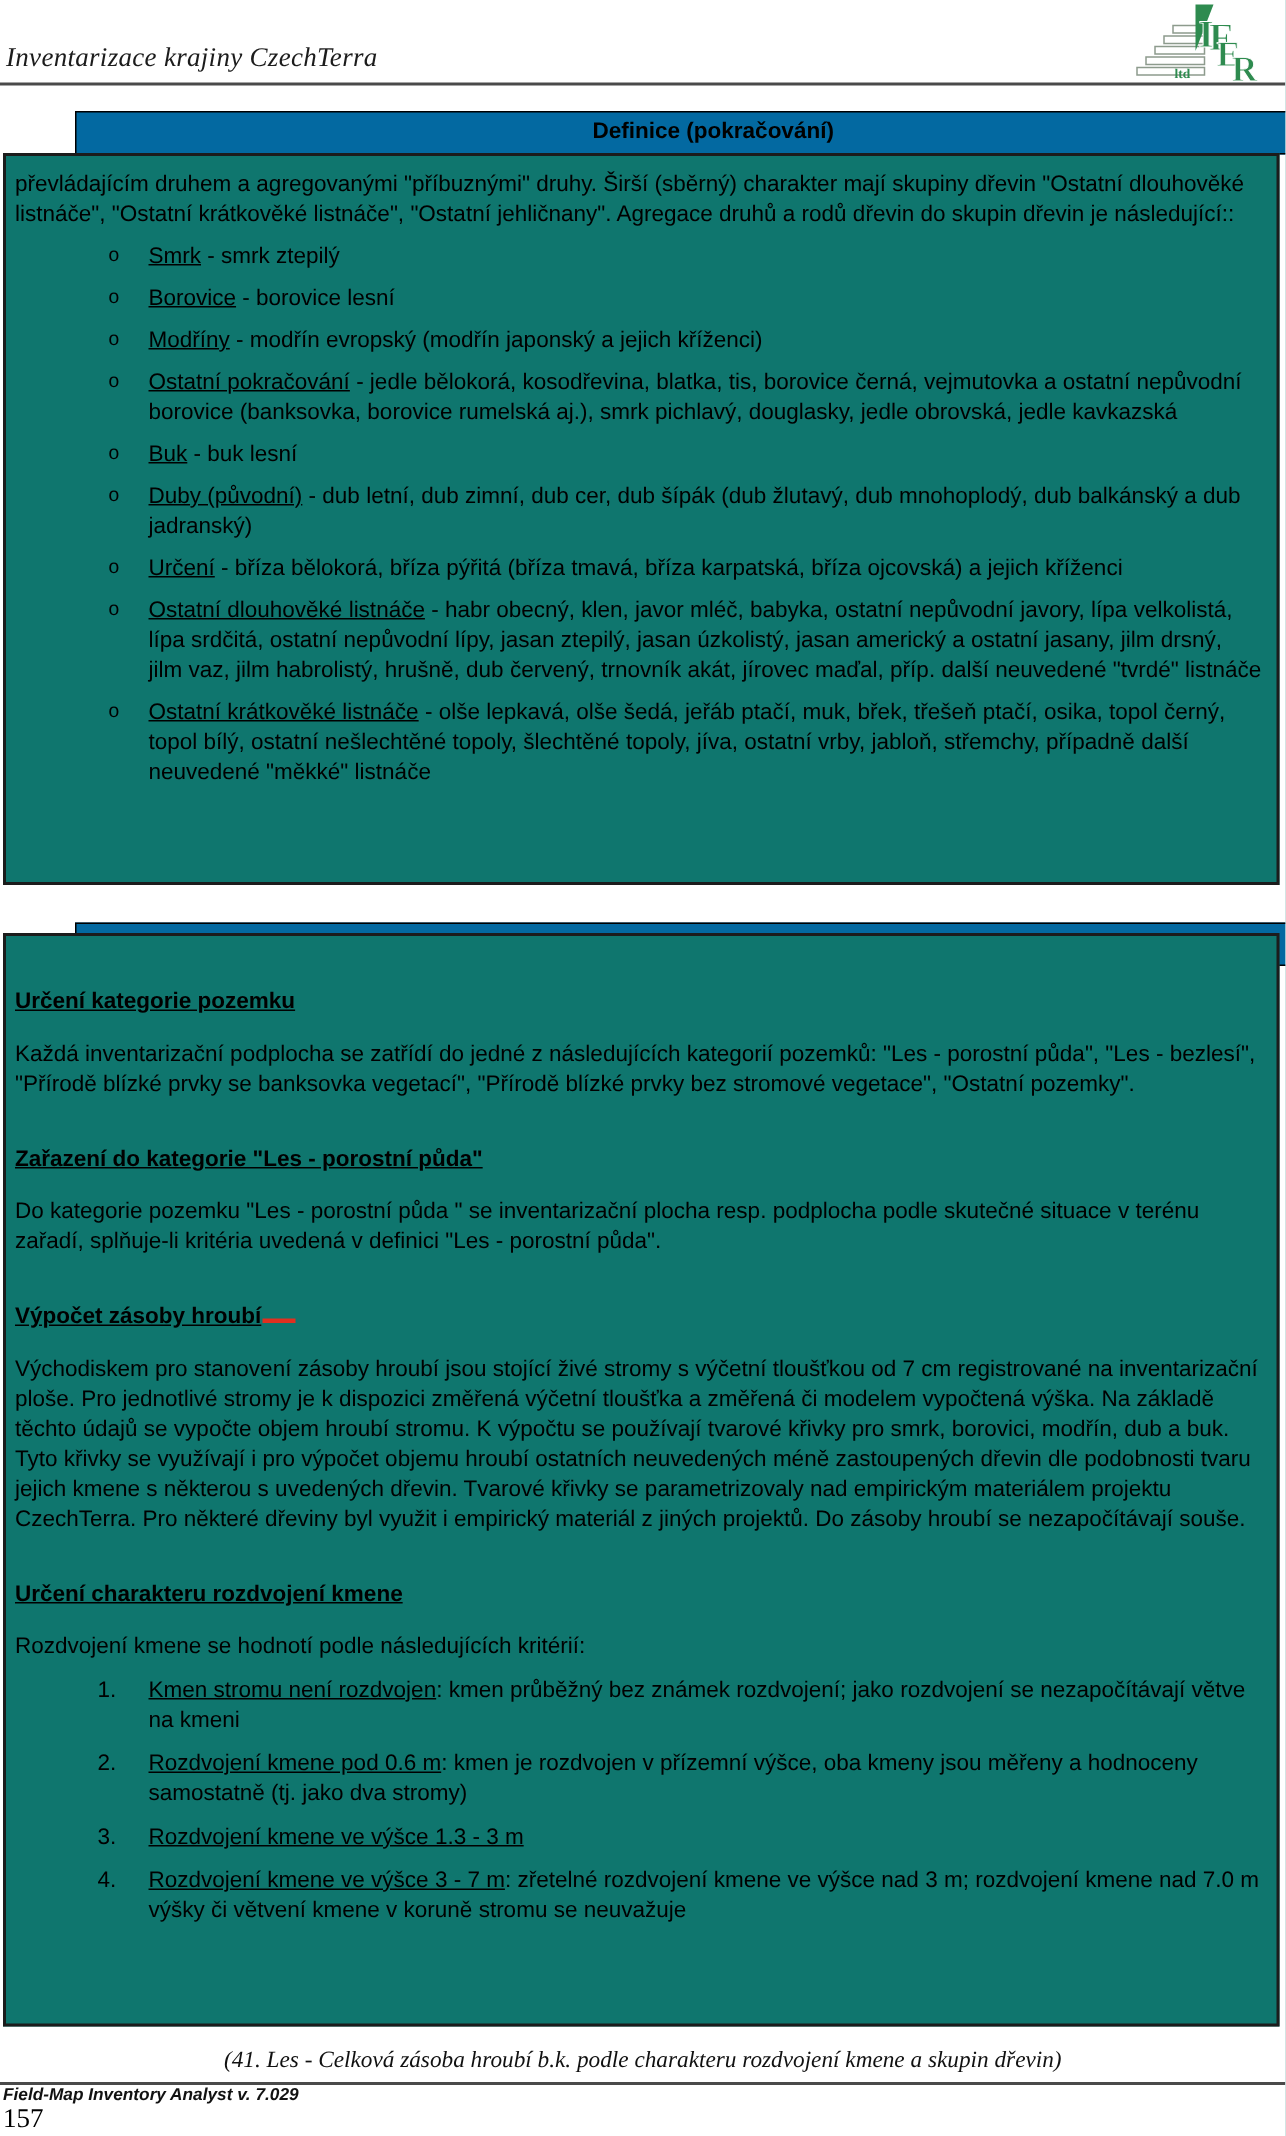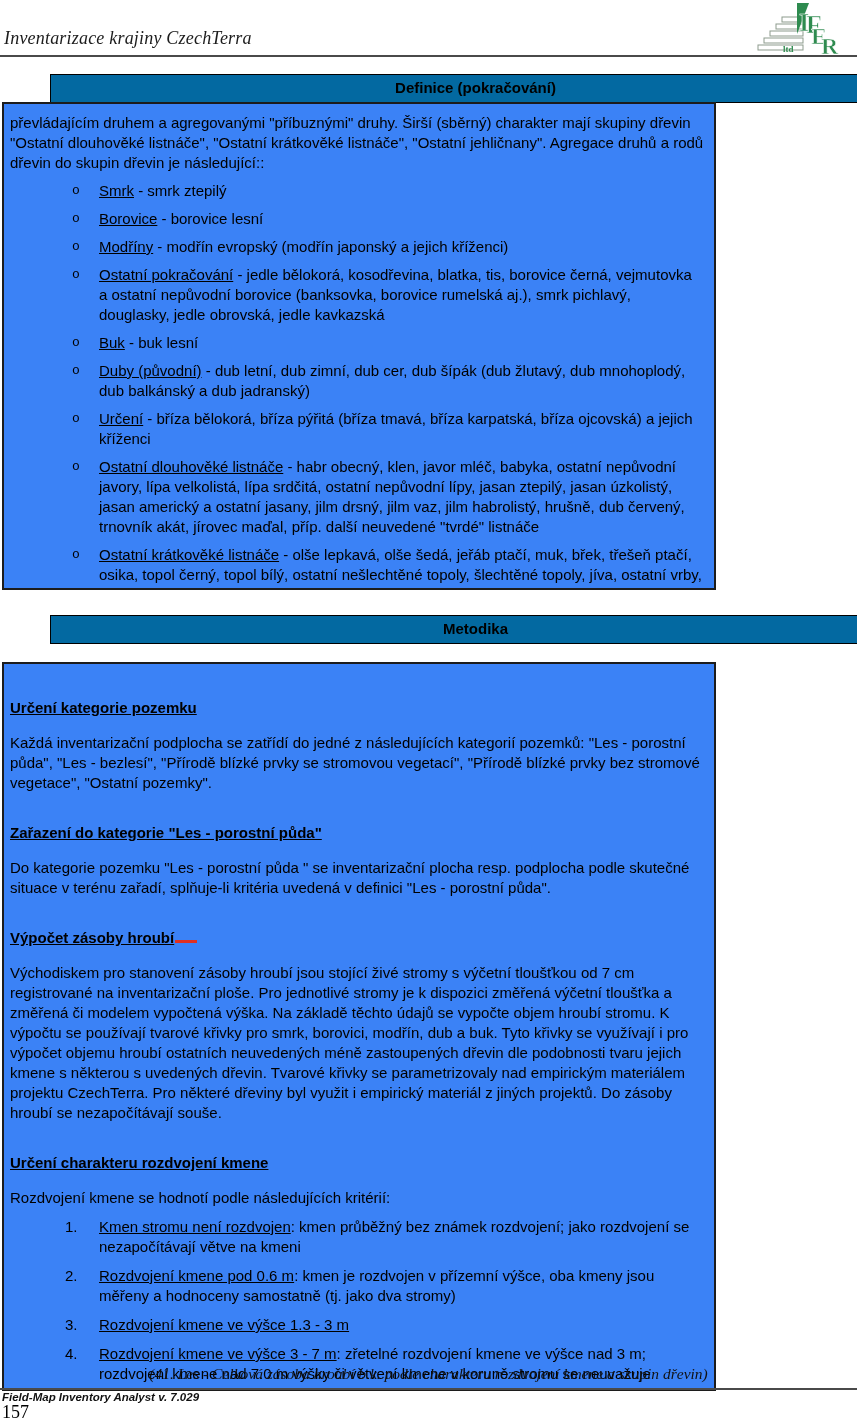--- a/index.html
+++ b/index.html
@@ -14,24 +14,24 @@
   .logo { position: absolute; top: 2px; right: 18px; width: 88px; height: 56px; }
 
   
   .bar { position: absolute; left: 2px; width: 851px; height: 29px; background: #0369a1;
          border: 1px solid #000; text-align: center; font-weight: bold; font-size: 15px;
          line-height: 26px; color: #000; margin-left: 48px; }
   .bar-definice { top: 74px; }
   .bar-metodika { top: 615px; }
 
   
-  .box { position: absolute; left: 2px; width: 714px; border: 2px solid #1c1c1c; background: #3b82f6;
+  .box { position: absolute; left: 2px; width: 851px; border: 2px solid #1c1c1c; background: #0f766e;
          overflow: hidden; font-size: 15px; line-height: 20px; }
   .box-definice { top: 102px; height: 488px; padding: 9px 8px 0 6px; }
-  .box-metodika { top: 662px; height: 729px; padding: 34px 8px 0 6px; }
+  .box-metodika { top: 622px; height: 729px; padding: 34px 8px 0 6px; }
 
   .intro { margin: 0; }
   ul.bullets { list-style: none; margin-top: 4px; }
   ul.bullets li { position: relative; padding-left: 89px; padding-right: 2px; margin-top: 8px; }
   ul.bullets .marker { position: absolute; left: 62px; top: 0; font-family: "Liberation Mono", monospace;
                        font-size: 13px; }
   .lead { text-decoration: underline; }
 
   .sub-h { font-weight: bold; margin: 0 0 15px; }
   .sub-h .lead { text-decoration: underline; }
@@ -90,21 +90,21 @@
       <li><span class="marker">o</span><span class="lead">Určení</span><span> - bříza bělokorá, bříza pýřitá (bříza tmavá, bříza karpatská, bříza ojcovská) a jejich kříženci</span></li>
       <li><span class="marker">o</span><span class="lead">Ostatní dlouhověké listnáče</span><span> - habr obecný, klen, javor mléč, babyka, ostatní nepůvodní javory, lípa velkolistá, lípa srdčitá, ostatní nepůvodní lípy, jasan ztepilý, jasan úzkolistý, jasan americký a ostatní jasany, jilm drsný, jilm vaz, jilm habrolistý, hrušně, dub červený, trnovník akát, jírovec maďal, příp. další neuvedené "tvrdé" listnáče</span></li>
       <li><span class="marker">o</span><span class="lead">Ostatní krátkověké listnáče</span><span> - olše lepkavá, olše šedá, jeřáb ptačí, muk, břek, třešeň ptačí, osika, topol černý, topol bílý, ostatní nešlechtěné topoly, šlechtěné topoly, jíva, ostatní vrby, jabloň, střemchy, případně další neuvedené "měkké" listnáče</span></li>
     </ul>
   </div>
 
   <div class="bar bar-metodika">Metodika</div>
   <div class="box box-metodika">
 
     <div class="sub-h"><span class="lead">Určení kategorie pozemku</span></div>
-    <p class="sub-p">Každá inventarizační podplocha se zatřídí do jedné z následujících kategorií pozemků: "Les - porostní půda", "Les - bezlesí", "Přírodě blízké prvky se stromovou vegetací", "Přírodě blízké prvky bez stromové vegetace", "Ostatní pozemky".</p>
+    <p class="sub-p">Každá inventarizační podplocha se zatřídí do jedné z následujících kategorií pozemků: "Les - porostní půda", "Les - bezlesí", "Přírodě blízké prvky se banksovka vegetací", "Přírodě blízké prvky bez stromové vegetace", "Ostatní pozemky".</p>
 
     <div class="sub-h"><span class="lead">Zařazení do kategorie "Les - porostní půda"</span></div>
     <p class="sub-p">Do kategorie pozemku "Les - porostní půda " se inventarizační plocha resp. podplocha podle skutečné situace v terénu zařadí, splňuje-li kritéria uvedená v definici "Les - porostní půda".</p>
 
     <div class="sub-h"><span class="lead">Výpočet zásoby hroubí</span><span class="red-mark"></span></div>
     <p class="sub-p">Východiskem pro stanovení zásoby hroubí jsou stojící živé stromy s výčetní tloušťkou od 7 cm registrované na inventarizační ploše. Pro jednotlivé stromy je k dispozici změřená výčetní tloušťka a změřená či modelem vypočtená výška. Na základě těchto údajů se vypočte objem hroubí stromu. K výpočtu se používají tvarové křivky pro smrk, borovici, modřín, dub a buk. Tyto křivky se využívají i pro výpočet objemu hroubí ostatních neuvedených méně zastoupených dřevin dle podobnosti tvaru jejich kmene s některou s uvedených dřevin. Tvarové křivky se parametrizovaly nad empirickým materiálem projektu CzechTerra. Pro některé dřeviny byl využit i empirický materiál z jiných projektů. Do zásoby hroubí se nezapočítávají souše.</p>
 
     <div class="sub-h"><span class="lead">Určení charakteru rozdvojení kmene</span></div>
     <p class="sub-p" style="margin-bottom:0;">Rozdvojení kmene se hodnotí podle následujících kritérií:</p>
 

